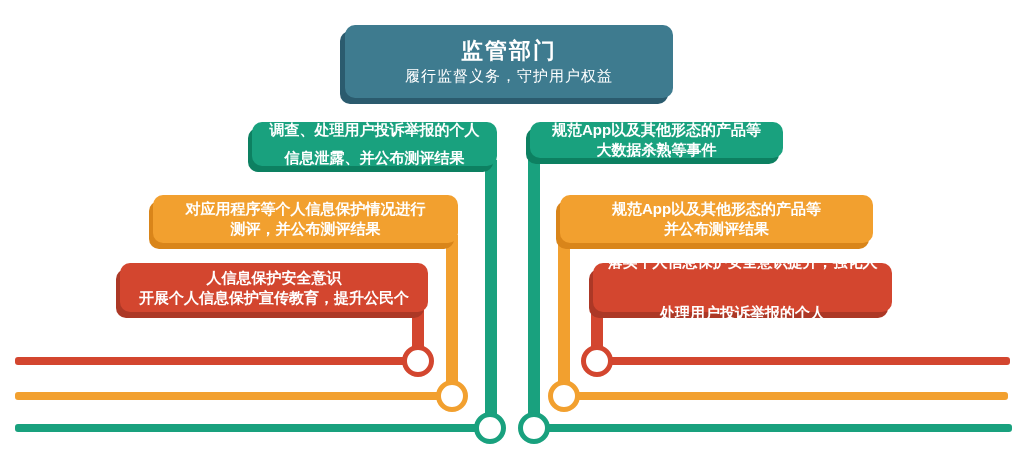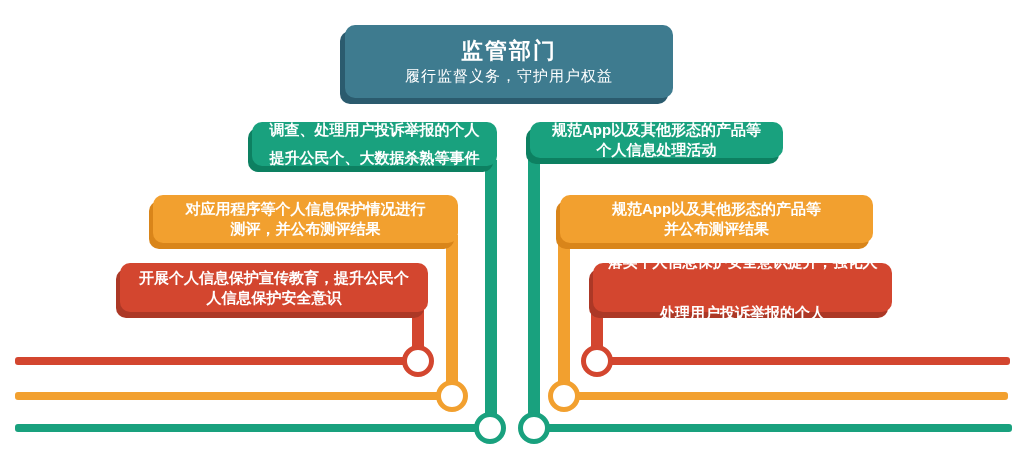--- a/index.html
+++ b/index.html
@@ -127,34 +127,34 @@
 
   <div class="node red" id="node-l-red"></div>
   <div class="node orange" id="node-l-orange"></div>
   <div class="node green" id="node-l-green"></div>
   <div class="node green" id="node-r-green"></div>
   <div class="node orange" id="node-r-orange"></div>
   <div class="node red" id="node-r-red"></div>
 
   <div class="branch green" id="box-l1">
     <div class="ln">调查、处理用户投诉举报的个人</div>
-    <div class="ln">提升公民个、大数据杀熟等事件</div>
+    <div class="ln">信息泄露、并公布测评结果</div>
   </div>
   <div class="branch orange" id="box-l2">
     <div class="ln">对应用程序等个人信息保护情况进行</div>
     <div class="ln">测评，并公布测评结果</div>
   </div>
   <div class="branch red" id="box-l3">
+    <div class="ln">人信息保护安全意识</div>
     <div class="ln">开展个人信息保护宣传教育，提升公民个</div>
-    <div class="ln">人信息保护安全意识</div>
   </div>
 
   <div class="branch green" id="box-r1">
     <div class="ln">规范App以及其他形态的产品等</div>
-    <div class="ln">个人信息处理活动</div>
+    <div class="ln">大数据杀熟等事件</div>
   </div>
   <div class="branch orange" id="box-r2">
     <div class="ln">规范App以及其他形态的产品等</div>
     <div class="ln">并公布测评结果</div>
   </div>
   <div class="branch red" id="box-r3">
     <div class="ln">落实个人信息保护安全意识提升，强化人</div>
     <div class="ln">处理用户投诉举报的个人</div>
   </div>
 

